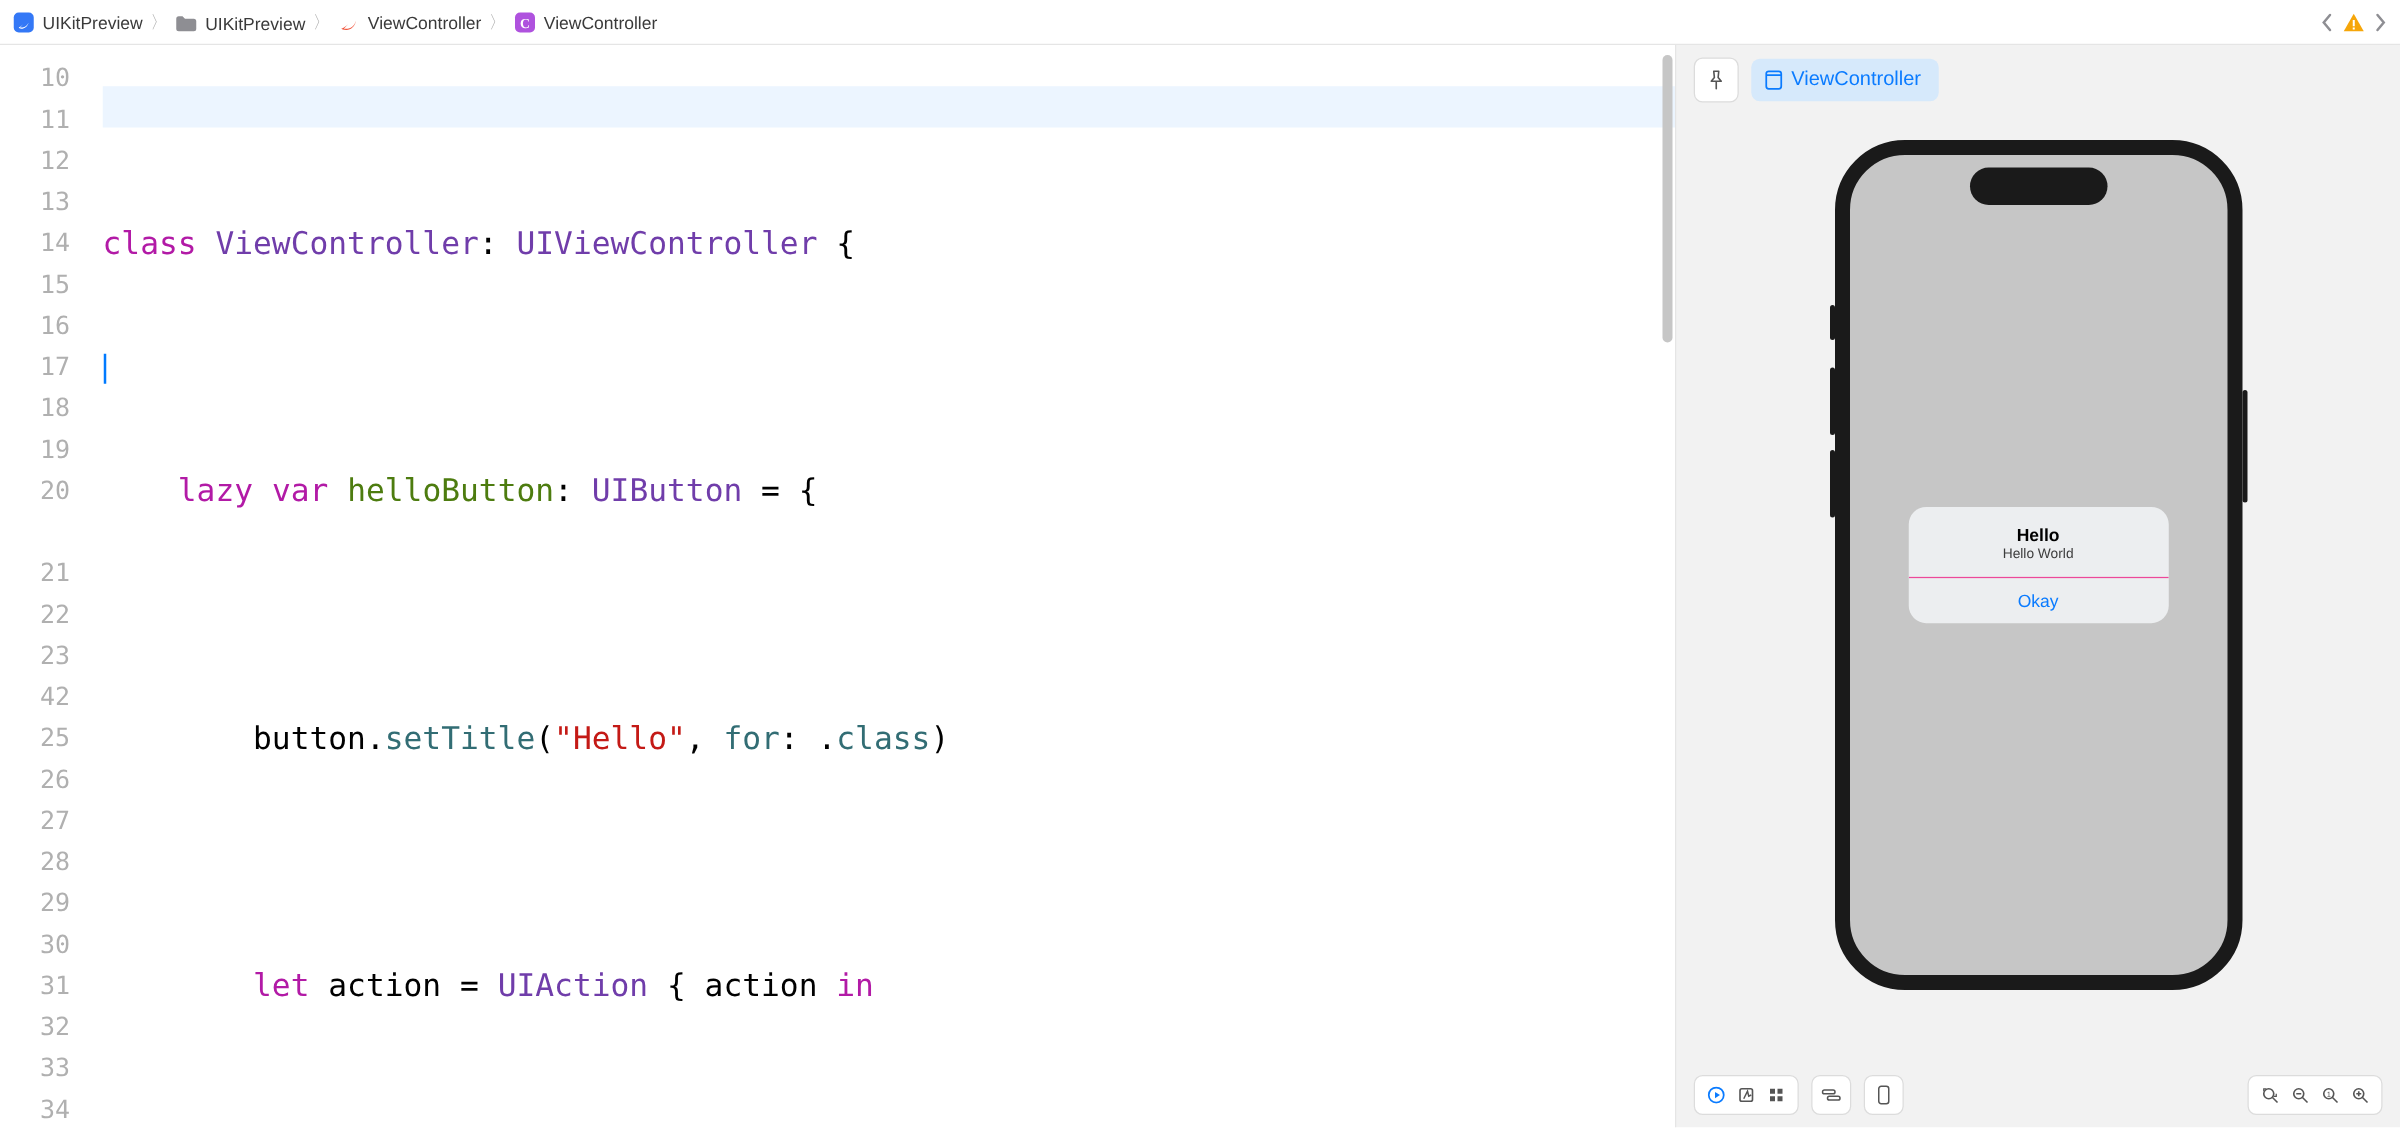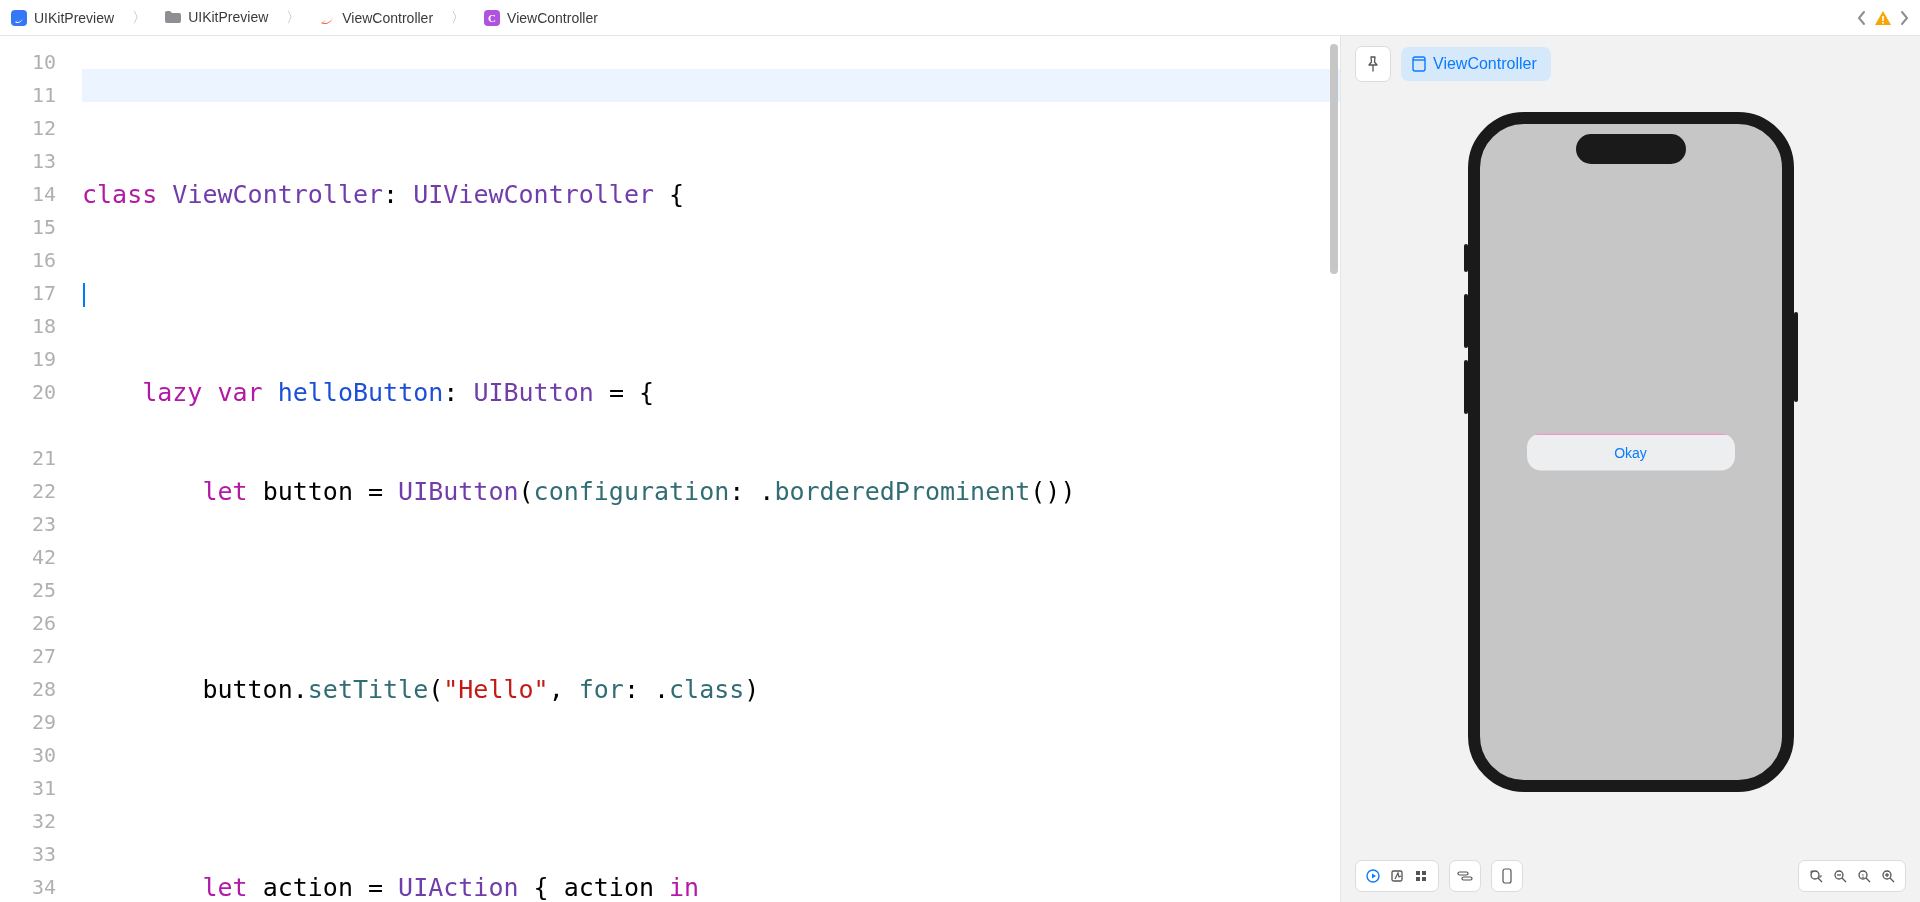--- a/index.html
+++ b/index.html
@@ -19,21 +19,21 @@
   height: 36px;
   display: flex;
   align-items: center;
   border-bottom: 1px solid #e5e5e5;
   padding: 0 10px;
   font-size: 14px;
   color: #3a3a3a;
   justify-content: space-between;
   user-select: none;
 }
-.jumpbar-left { display: flex; align-items: flex-start; gap: 16px; }
+.jumpbar-left { display: flex; align-items: flex-end; gap: 4px; }
 .jumpbar-right { display: flex; align-items: center; gap: 6px; }
 .jb-item { display: flex; align-items: center; gap: 6px; color: #3a3a3a; }
 .jb-sep { color: #b0b0b0; padding: 0 2px; }
 .icon { display: inline-flex; align-items: center; justify-content: center; }
 .icon svg { display: block; }
 
 
 .main { flex: 1; display: flex; min-height: 0; }
 
 
@@ -71,21 +71,21 @@
   position: absolute; right: 0; top: 0; bottom: 0; width: 14px;
 }
 .scrollbar-thumb {
   position: absolute; right: 2px; top: 8px; width: 8px; height: 230px;
   background: #c6c6c6; border-radius: 4px;
 }
 
 
 .kw       { color: #b21aa6; }   
 .builtin  { color: #703daa; }   
-.decl     { color: #1d4ed8; }   
+.decl     { color: #4d7c0f; }   
 .func     { color: #326d74; }   
 .arglbl   { color: #326d74; }
 .member   { color: #326d74; }
 .str      { color: #c41a16; }
 .plain    { color: #000; }
 
 
 .preview {
   width: 580px;
   border-left: 1px solid #e5e5e5;
@@ -250,21 +250,20 @@
           <div class="ln">32</div>
           <div class="ln">33</div>
           <div class="ln">34</div>
         </div>
       <div class="code" id="code">
         <div class="hl-line" id="hlline" style="top: 33px;"></div>
 
         <div class="line"><span class="kw">class</span><span class="plain"> </span><span class="builtin">ViewController</span><span class="plain">:</span><span class="plain"> </span><span class="builtin">UIViewController</span><span class="plain"> </span><span class="plain">{</span></div>
         <div class="line"><span class="caret"></span></div>
         <div class="line"><span class="plain">    </span><span class="kw">lazy</span><span class="plain"> </span><span class="kw">var</span><span class="plain"> </span><span class="decl">helloButton</span><span class="plain">: </span><span class="builtin">UIButton</span><span class="plain"> </span><span class="plain">=</span><span class="plain"> {</span></div>
-        <div class="line"><span class="plain">        </span><span class="kw">let</span><span class="plain"> </span><span class="plain">button</span><span class="plain"> = </span><span class="builtin">UIButton</span><span class="plain">(</span><span class="arglbl">configuration</span><span class="plain">: .</span><span class="member">borderedProminent</span><span class="plain">())</span></div>
         <div class="line"><span class="plain"> </span></div>
         <div class="line"><span class="plain">        button.</span><span class="func">setTitle</span><span class="plain">(</span><span class="str">"Hello"</span><span class="plain">, </span><span class="arglbl">for</span><span class="plain">: .</span><span class="member">class</span><span class="plain">)</span></div>
         <div class="line"><span class="plain"> </span></div>
         <div class="line"><span class="plain">        </span><span class="kw">let</span><span class="plain"> </span><span class="plain">action</span><span class="plain"> = </span><span class="builtin">UIAction</span><span class="plain"> { action </span><span class="kw">in</span></div>
         
         
         
         
         
         
@@ -306,20 +305,24 @@
         </div>
       </div>
 
       <div class="phone-wrap">
         <div class="phone">
           <div class="phone-side l1"></div>
           <div class="phone-side l2"></div>
           <div class="phone-side l3"></div>
           <div class="phone-side r1"></div>
           <div class="alert">
+            <div class="alert-head">
+              <div class="alert-title">Hello</div>
+              <div class="alert-msg">Hello World</div>
+            </div>
             <div class="alert-btn">Okay</div>
           </div>
         </div>
       </div>
 
       <div class="preview-bottombar">
         <div class="pb-group">
           <div class="pb-btn wide">
             <span class="icon">
                 <svg width="14" height="14" viewBox="0 0 14 14">

